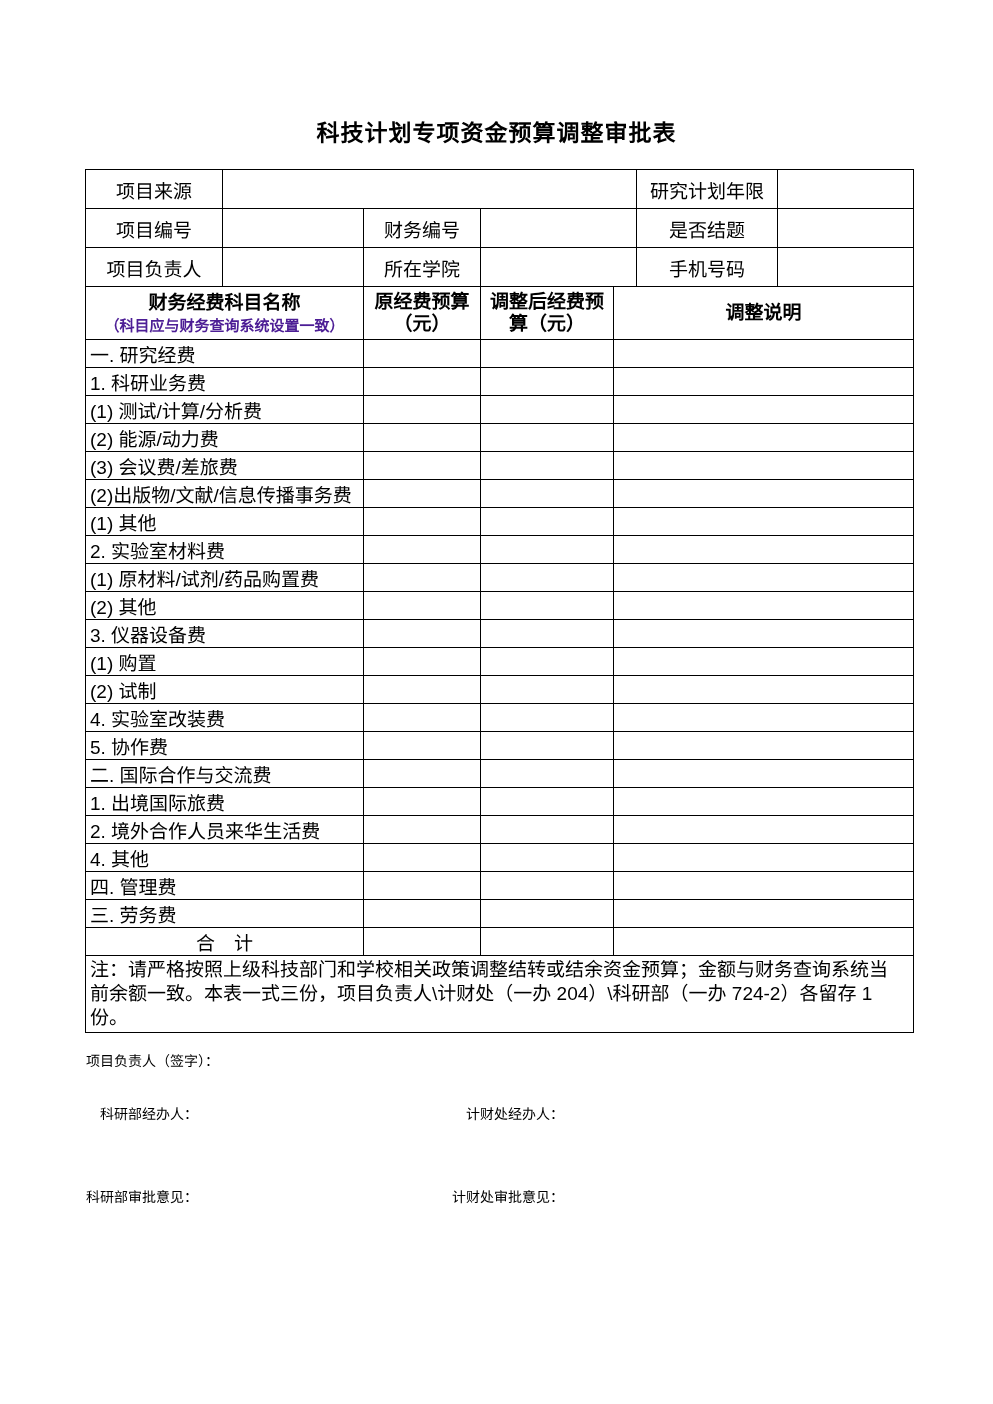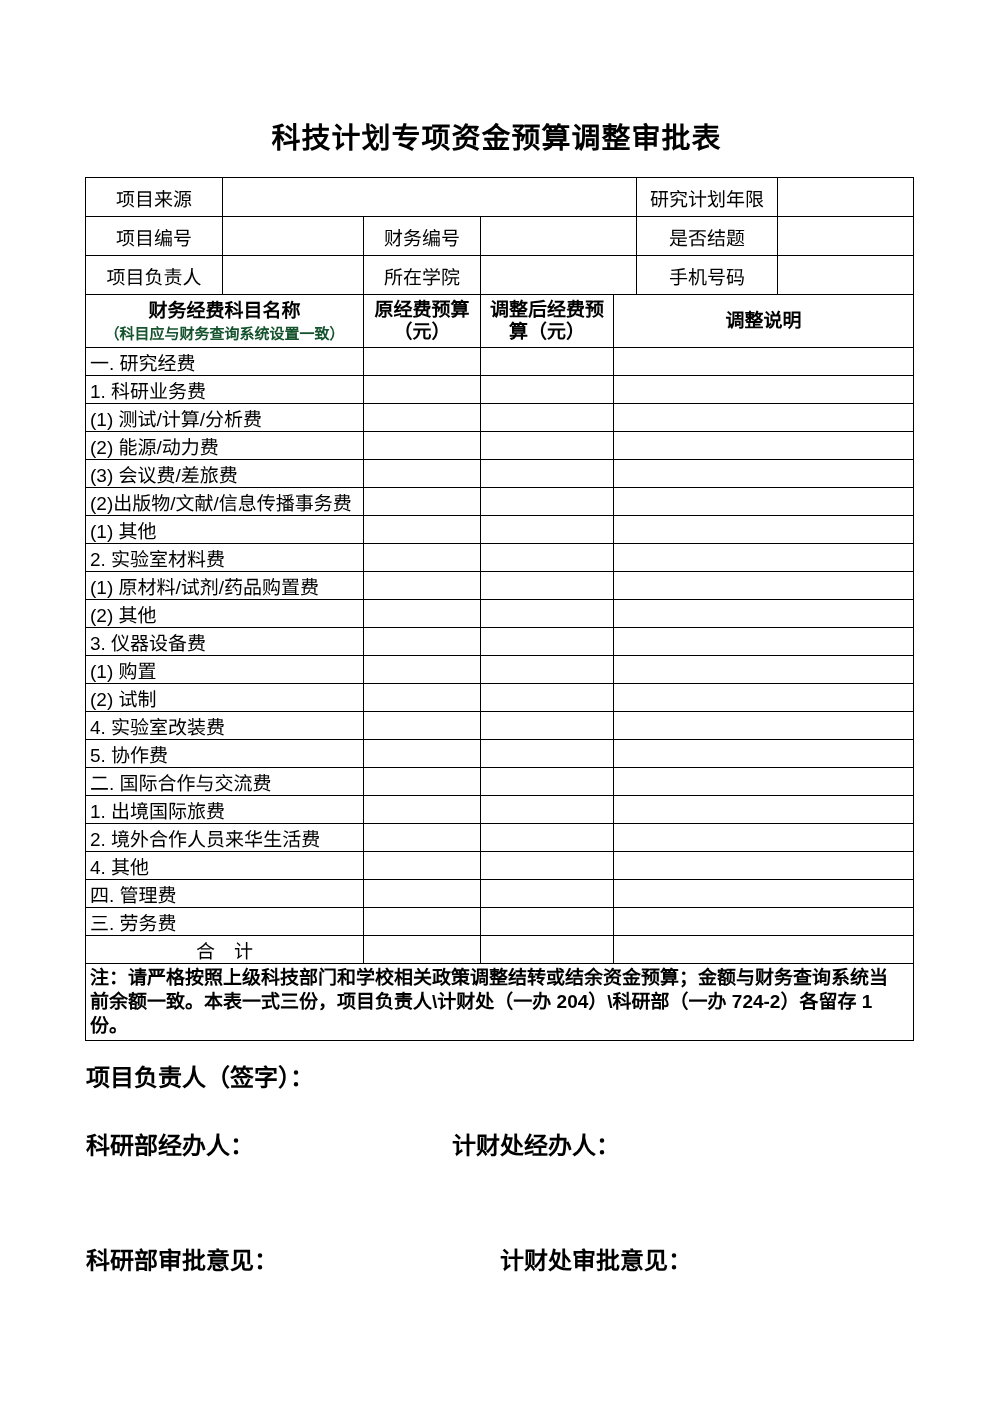--- a/index.html
+++ b/index.html
@@ -6,21 +6,21 @@
   html, body { background: #ffffff; }
   body {
     width: 993px; height: 1404px;
     font-family: "Liberation Sans", "DejaVu Sans", sans-serif;
     color: #000;
     position: relative;
   }
   .page-title {
     padding-top: 114px;
     text-align: center;
-    font-size: 29px;
+    font-size: 23px;
     font-weight: bold;
     letter-spacing: 1px;
     font-family: "Liberation Serif", "DejaVu Serif", serif;
   }
   table.form-table {
     border-collapse: collapse;
     table-layout: fixed;
     margin: 21px 0 0 85px;
     width: 828px;
   }
@@ -46,32 +46,32 @@
     margin-top: 3px;
   }
   td.cat {
     height: 27px;
     padding-left: 4px;
     font-size: 18px;
     white-space: nowrap;
   }
   td.cat.total { text-align: center; padding-left: 0; }
   td.note-cell {
-    font-weight: bold;
+    font-weight: normal;
     font-size: 19px;
     line-height: 24px;
     padding: 2px 15px 2px 4px;
     text-align: left;
   }
-  .sign-block { margin-left: 86px; font-size: 24px; font-weight: bold; }
+  .sign-block { margin-left: 86px; font-size: 14px; }
   .sign-row { display: flex; }
   .sign-row .col1 { width: 366px; flex: 0 0 366px; }
   .row-sign    { margin-top: 17px; }
-  .row-agents  { margin-top: 33px; }
-  .row-opinions{ margin-top: 80px; gap: 48px; }
+  .row-agents  { margin-top: 33px; margin-left: 14px; }
+  .row-opinions{ margin-top: 63px; }
 </style>
 </head>
 <body>
 
 <div class="page-title">科技计划专项资金预算调整审批表</div>
 
 <table class="form-table">
   <colgroup>
     <col style="width:137px">
       <col style="width:141px">
@@ -102,21 +102,21 @@
     <td class="val"></td>
     <td class="lbl">所在学院</td>
     <td class="val" colspan="2"></td>
     <td class="lbl">手机号码</td>
     <td class="val"></td>
   </tr>
 
   <tr>
     <td class="hdr" colspan="2">
       <span>财务经费科目名称</span>
-      <span class="hdr-sub" style="color:#14532d">（科目应与财务查询系统设置一致）</span>
+      <span class="hdr-sub" style="color:#4c1d95">（科目应与财务查询系统设置一致）</span>
     </td>
     <td class="hdr">原经费预算（元）</td>
     <td class="hdr">调整后经费预算（元）</td>
     <td class="hdr" colspan="3">调整说明</td>
   </tr>
 
   <tr>
         <td class="cat" colspan="2">一. 研究经费</td>
         <td></td>
         <td></td>

